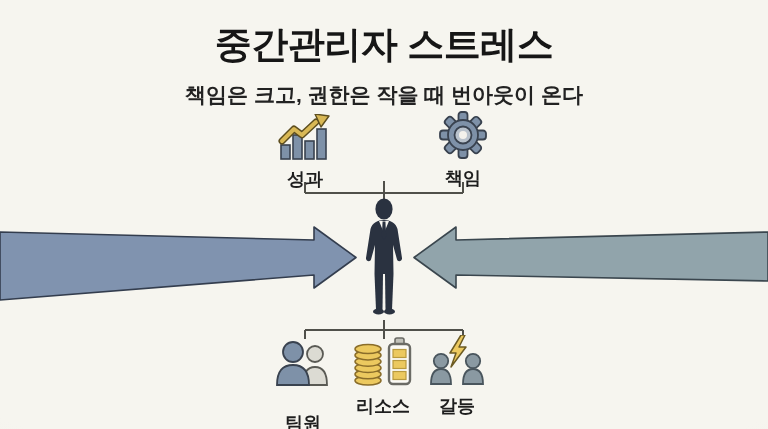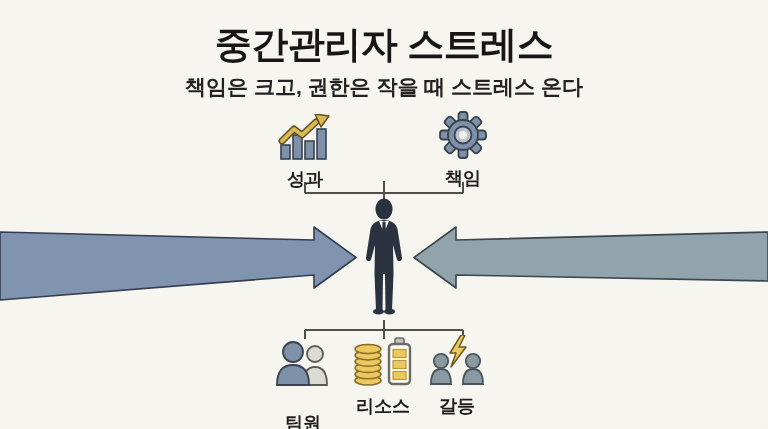--- a/index.html
+++ b/index.html
@@ -2,38 +2,38 @@
 <html><head>
 <meta charset="utf-8">
 <style>
   html,body{margin:0;padding:0;background:#e8e7e2;}
   .canvas{
     position:relative;width:768px;height:429px;overflow:hidden;
     background:radial-gradient(140% 125% at 50% 45%, #f6f5ef 55%, #edebe5 85%, #dddcd6 100%);
     font-family:"Liberation Sans","DejaVu Sans",sans-serif;color:#1c1c1c;
   }
   .header{position:absolute;top:0;left:0;width:100%;text-align:center;}
-  .title{margin:24px 0 8px 0;font-size:37px;line-height:1.15;font-weight:800;letter-spacing:-0.5px;color:#161616;}
+  .title{margin:24px 0 16px 0;font-size:37px;line-height:1.15;font-weight:800;letter-spacing:-0.5px;color:#161616;}
   .subtitle{margin:7px 0 0 0;font-size:21px;line-height:1.1;font-weight:700;color:#222222;}
   .overlay{position:absolute;left:0;top:0;width:768px;height:429px;pointer-events:none;}
   .factor{position:absolute;width:84px;display:flex;flex-direction:column;align-items:center;}
   .factor .icon-box{display:flex;align-items:flex-end;justify-content:center;}
   .factor.top .icon-box{height:49px;}
   .factor.bottom .icon-box{height:51px;}
   .factor .label{margin-top:9px;font-size:18px;font-weight:700;line-height:20px;color:#1e1e1e;white-space:nowrap;}
   .person{position:absolute;left:360px;top:198px;width:48px;height:122px;}
 </style>
 </head>
 <body>
 
 <div class="canvas">
 
   <div class="header">
     <h1 class="title">중간관리자 스트레스</h1>
-    <p class="subtitle">책임은 크고, 권한은 작을 때 스트레스 온다</p>
+    <p class="subtitle">책임은 크고, 권한은 작을 때 번아웃이 온다</p>
   </div>
 
   <svg class="overlay" viewBox="0 0 768 429">
     <g>
       <polygon points="0,232 314,240 314,227 356,257.5 314,288 314,275 0,300" fill="#8093af" stroke="#333d4e" stroke-width="1.6" stroke-linejoin="round"></polygon>
     </g>
     <g>
       <polygon points="768,232 456,240 456,227 414,257.5 456,288 456,275 768,281" fill="#91a4ab" stroke="#3a464e" stroke-width="1.6" stroke-linejoin="round"></polygon>
     </g>
     <g stroke="#50504a" stroke-width="2" fill="none">

